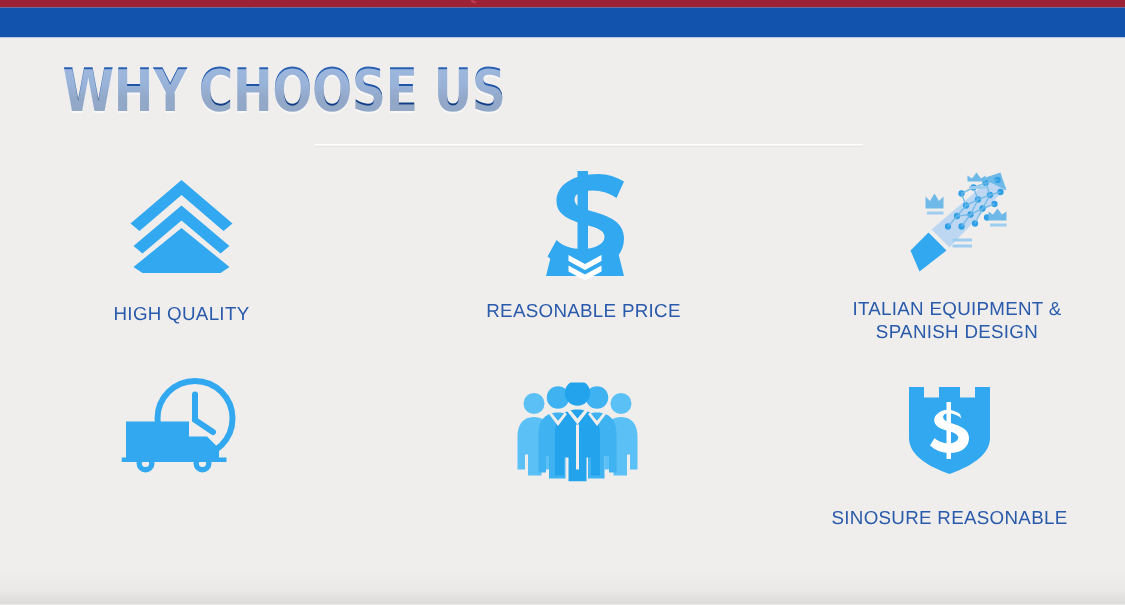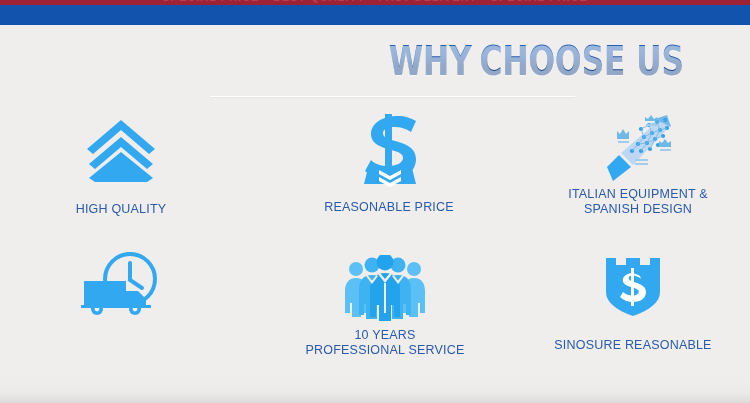--- a/index.html
+++ b/index.html
@@ -65,21 +65,21 @@
     height: 22px;
     background: linear-gradient(to bottom, rgba(255,255,255,0) 0%, rgba(150,150,150,.05) 55%, rgba(120,120,120,.16) 100%);
     pointer-events: none;
   }
 
   
   .title-wrap {
     position: absolute;
     top: 14px; left: 0;
     width: 726px;
-    text-align: right;
+    text-align: left;
     text-decoration: underline;
   }
   .title {
     display: inline-block;
     font-family: "DejaVu Sans", sans-serif;
     font-size: 40px;
     line-height: 44px;
     font-weight: bold;
     letter-spacing: 0px;
     transform: scaleX(.78);
@@ -137,21 +137,21 @@
   .cell.c3 .icon-box { height: 72px; }
   .cell.c4 .icon-box { height: 72px; }
   .cell.c5 .icon-box { height: 76px; }
   .cell.c6 .icon-box { height: 72px; }
   .cell.c1, .cell.c4 { transform: translateX(-4px); }
   .cell.c3 { transform: translateX(13px); }
   .cell.c6 { transform: translateX(8px); }
   .cell.c2 { transform: translateX(14px); }
   .cell.c5 { transform: translateX(10px); }
   .cell.c3 .cell-label,
-  .cell.c5 .cell-label { margin-top: 2px; }
+  .cell.c5 .cell-label { margin-top: 14px; }
   .cell.c4 .cell-label { margin-top: 14px; }
   .cell.c6 .cell-label { margin-top: 16px; }
   .cell.c1 .cell-label { margin-top: 13px; }
   .cell.c2 .cell-label { }
 
   svg { display: block; }
 </style>
 </head>
 <body>
 
@@ -286,22 +286,20 @@
               <path d="M41 18 C31 18 26 25 26 34 L26 62 L32 62 L32 50 L35 50 L35 66 L47 66 L47 50 L50 50 L50 62 L56 62 L56 34 C56 25 51 18 41 18 Z"></path>
             </g>
             <g fill="#efeeec">
               <path d="M34 19 L41 28 L48 19 L46 18 L41 24 L36 18 Z"></path>
               <rect x="40" y="28" width="2" height="30"></rect>
               <path d="M22 21 L28 29 L34 21 L32.5 20 L28 25.5 L23.5 20 Z"></path>
               <path d="M48 21 L54 29 L60 21 L58.5 20 L54 25.5 L49.5 20 Z"></path>
             </g>
           </svg>
         </div>
-        <div class="cell-label">10 YEARS
-PROFESSIONAL SERVICE</div>
       </div>
 
       <div class="cell c6">
         <div class="icon-box">
           <svg width="58" height="64" viewBox="0 0 58 64">
             <path d="M2 4 L12 4 L12 11 L22 11 L22 4 L36 4 L36 11 L46 11 L46 4 L56 4 L56 38 C56 48 46 56 29 62 C12 56 2 48 2 38 Z" fill="#32a8f0"></path>
             <path d="M36 22 C32 19 26 18 22 21 C17 24 18 30 24 32 C28 33.4 32 34 34 36 C36 38 34 41 30 41.5 C25 42 21 40 19 38 L16 43 C19 46 24 48 29 48 C37 48 42 44 42 38 C42 32 36 30 30 28 C26 27 24 25 25 23 C26 21 30 21 33 22.5 C35 23.3 36 24 37 25 Z" fill="#ffffff"></path>
             <rect x="27" y="14" width="3" height="38" fill="#ffffff"></rect>
           </svg>
         </div>

